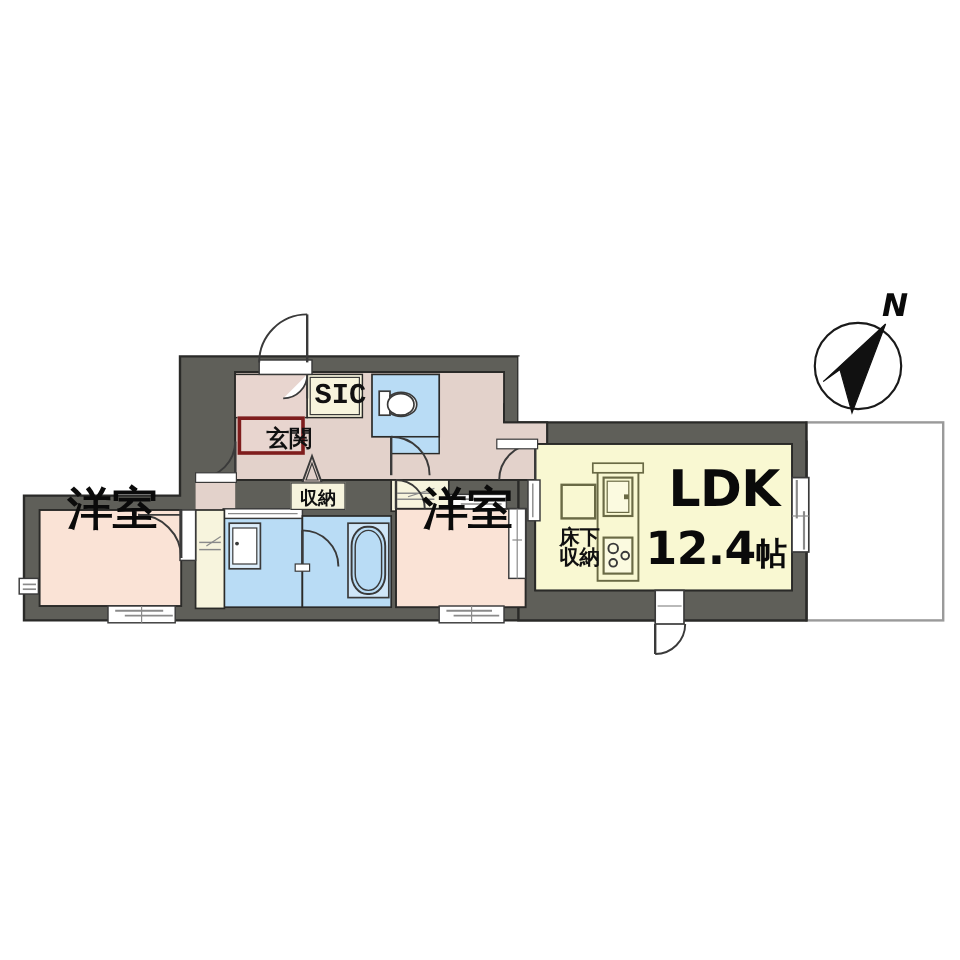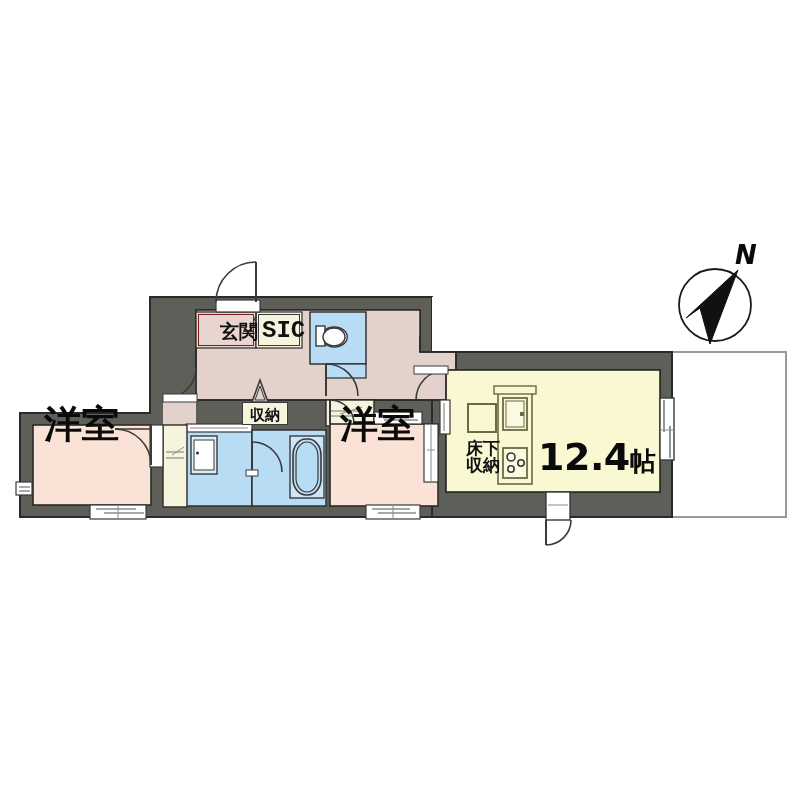--- a/index.html
+++ b/index.html
@@ -29,43 +29,44 @@
   }
   .roomlabel {
     position: absolute;
     font-family: "DejaVu Sans", "Liberation Sans", sans-serif;
     color: #0a0a0a;
     white-space: nowrap;
     line-height: 1;
     font-weight: 700;
     letter-spacing: -0.5px;
   }
-  .rl-name { font-size: 38px; }
+  .rl-name { font-size: 38px; margin-left: 12px; }
   .rl-area { font-size: 38px; }
   .rl-sub  { font-size: 26px; }
   .tag {
     position: absolute;
     font-family: "DejaVu Sans", "Liberation Sans", sans-serif;
     color: #111;
     white-space: nowrap;
     line-height: 1.05;
     text-align: center;
     font-weight: 700;
   }
   .tag-box {
     border: 1px solid #3a3a3a;
     background: #f7f4dd;
     padding: 1px 3px;
     box-sizing: border-box;
   }
   .tag-pink {
-    border: 1px solid #7f1d1d;
+    border: 3px solid #7f1d1d;
     background: #e8d5cf;
     padding: 1px 21px;
     box-sizing: border-box;
+    margin-top: 33px;
   }
   .tag-plain {
     background: transparent;
   }
   .compass-n {
     position: absolute;
     font-family: "DejaVu Sans", "Liberation Sans", sans-serif;
     font-weight: 700;
     font-style: italic;
     font-size: 26px;
@@ -300,20 +301,21 @@
       <circle cx="715" cy="305" r="36" fill="#ffffff" stroke="#1a1a1a" stroke-width="1.8"></circle>
       <path d="M 738,270 L 710,344 L 700,308 L 686,318 Z" fill="#111111" stroke="#111111" stroke-width="1"></path>
     </g>
 
   </svg>
 
   <div class="roomlabel rl-name" style="left:44px; top:405px;">洋室</div>
 
   <div class="roomlabel rl-name" style="left:340px; top:405px;">洋室</div>
 
+  <div class="roomlabel rl-name" style="left:545px; top:387px; font-size:42px;">LDK</div>
   <div class="roomlabel rl-area" style="left:538px; top:438px;text-align:center;">
     <span>12.4</span><span class="rl-sub">帖</span>
   </div>
 
   <div class="tag tag-pink" style="left:198px; top:314px; width:56px; font-size:19px; line-height:30px; height:32px;">玄関</div>
 
   <div class="tag tag-box" style="left:258px; top:314px; width:42px; font-size:24px; line-height:30px; height:32px; font-family:Liberation Mono, monospace;">SIC</div>
 
   <div class="tag tag-box" style="left:242px; top:402px; width:46px; font-size:15px; line-height:22px; height:23px;">収納</div>
 

